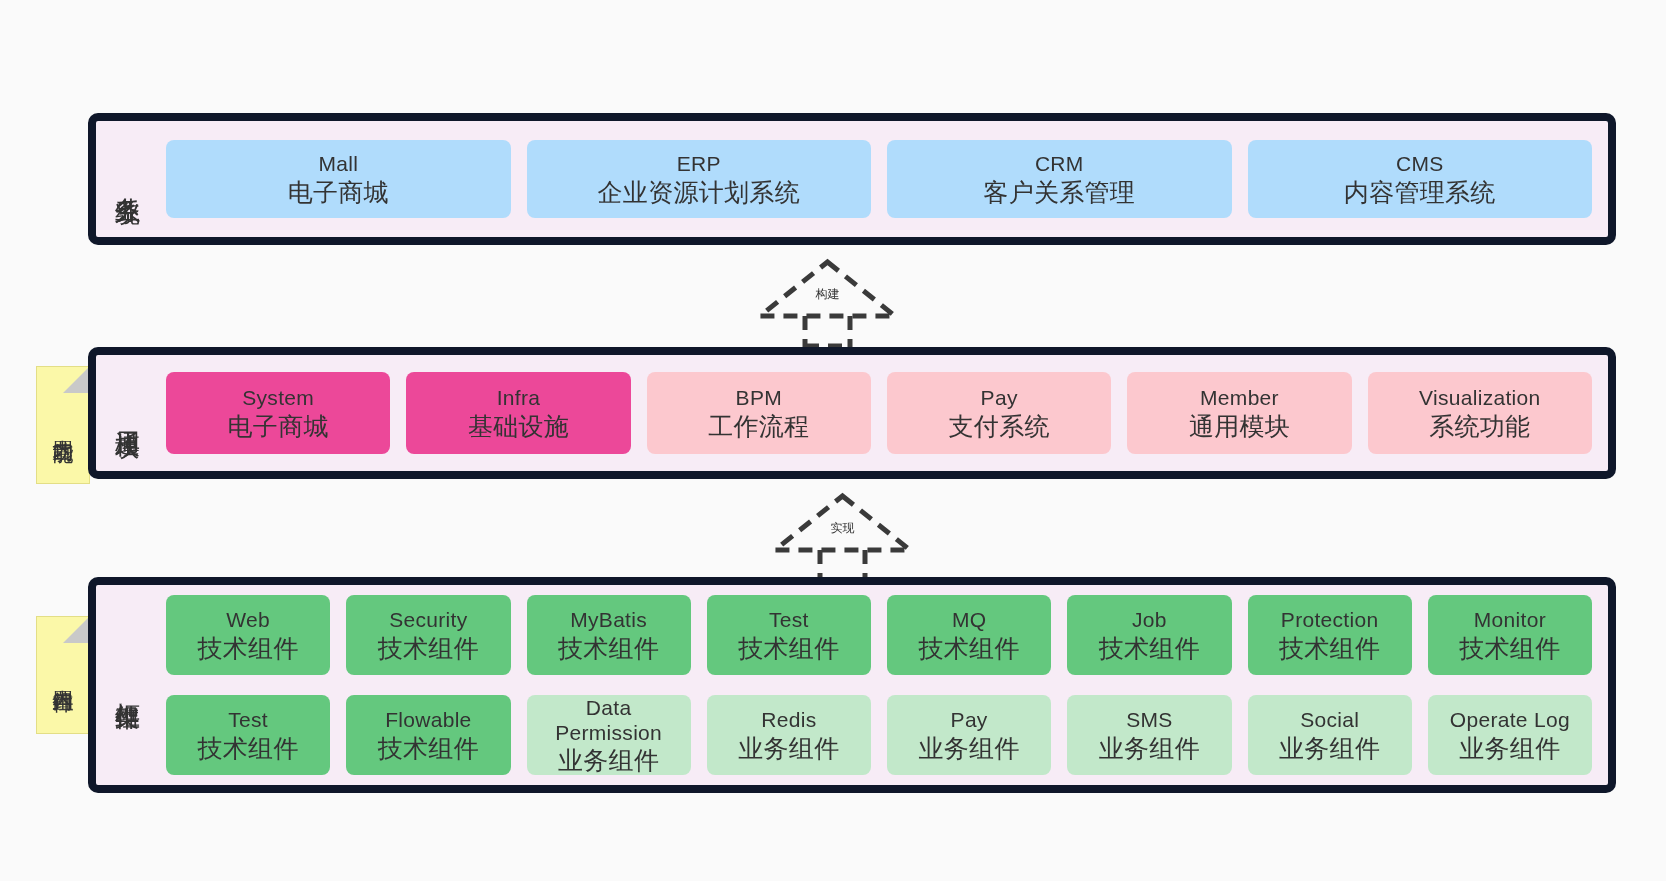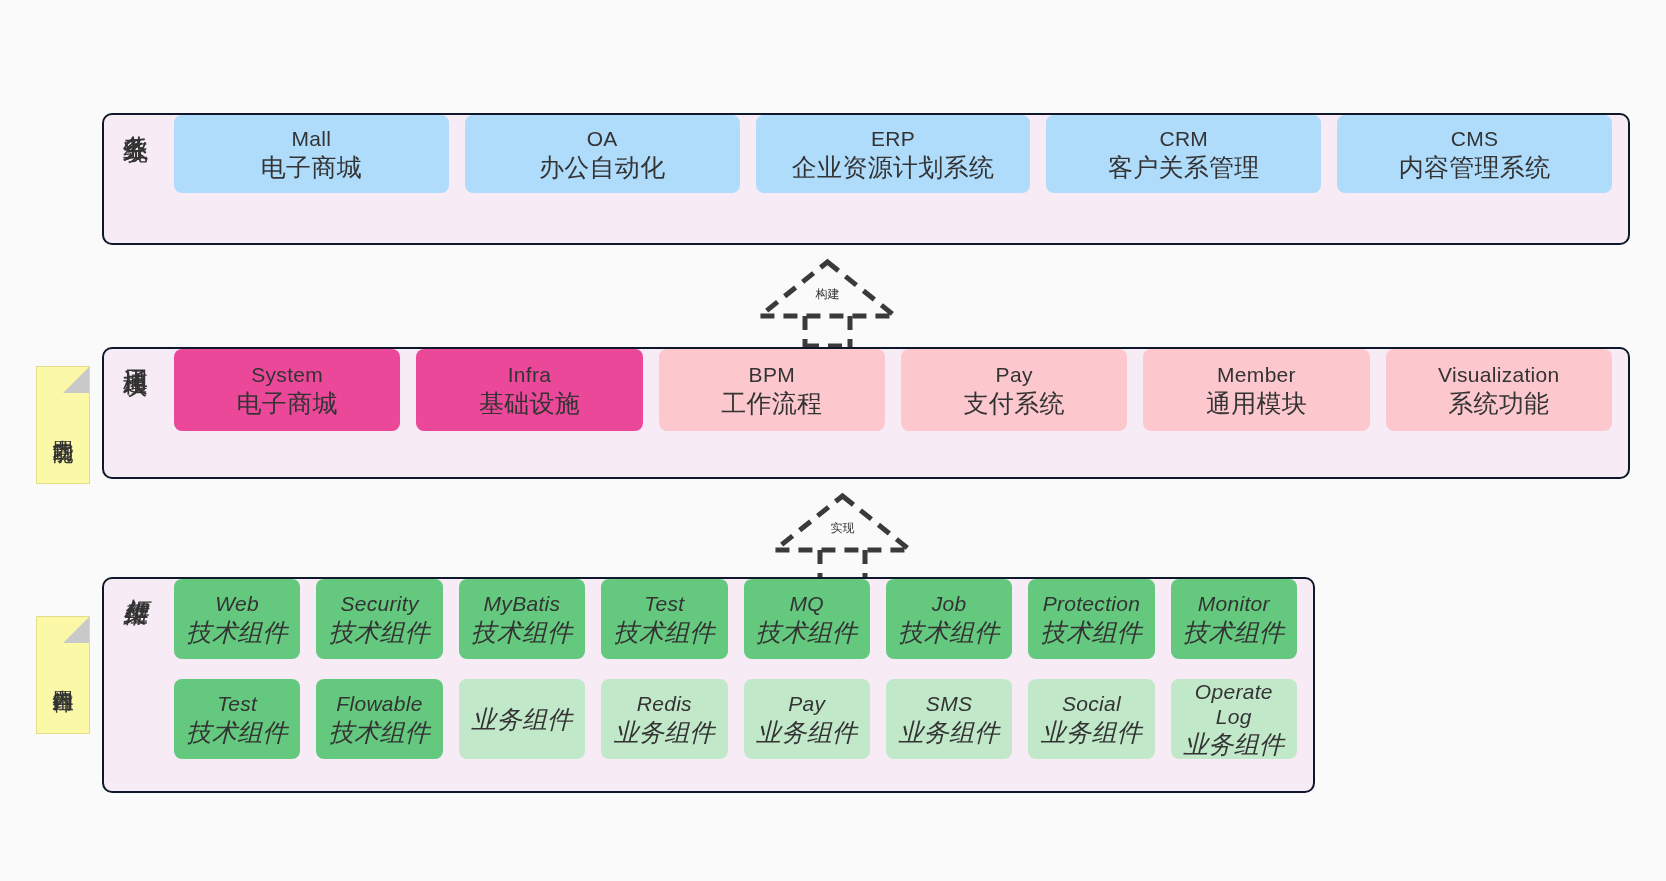--- a/index.html
+++ b/index.html
@@ -18,25 +18,24 @@
     height: 881px;
     background: #fafafa;
     overflow: hidden;
   }
 
   
   .layer {
     position: absolute;
     box-sizing: border-box;
     background: #f7ecf6;
-    border: 2px solid #0f172a;
+    border: 8px solid #0f172a;
     border-radius: 10px;
     display: flex;
-    align-items: flex-start;
-    margin-left: 14px;
+    align-items: center;
   }
   .layer-title {
     flex: 0 0 auto;
     width: 44px;
     display: flex;
     align-items: center;
     justify-content: center;
     font-size: 25px;
     line-height: 1.12;
     letter-spacing: 1px;
@@ -150,24 +149,20 @@
   <div class="layer" id="layer-0" style="left:88px; top:113px; width:1528px; height:132px;">
     <div class="layer-title">业务系统</div>
     <div class="layer-body">
       <div class="row">
 
         <div class="card blue h-biz">
           <span class="name">Mall</span>
           <span class="desc">电子商城</span>
         </div>
         <div class="card blue h-biz">
-          <span class="name">OA</span>
-          <span class="desc">办公自动化</span>
-        </div>
-        <div class="card blue h-biz">
           <span class="name">ERP</span>
           <span class="desc">企业资源计划系统</span>
         </div>
         <div class="card blue h-biz">
           <span class="name">CRM</span>
           <span class="desc">客户关系管理</span>
         </div>
         <div class="card blue h-biz">
           <span class="name">CMS</span>
           <span class="desc">内容管理系统</span>
@@ -228,21 +223,21 @@
     <svg width="145" height="90" viewBox="0 0 145 90" aria-hidden="true">
       <path d="M 72.5 4 L 140 58 L 5 58 Z" fill="#fafafa" stroke="#3a3a3a" stroke-width="5" stroke-dasharray="14 9" stroke-linecap="butt" stroke-linejoin="miter"></path>
       <path d="M 50 58 L 50 90 M 95 58 L 95 90" fill="none" stroke="#3a3a3a" stroke-width="5" stroke-dasharray="14 9"></path>
       <path d="M 50 88 L 95 88" fill="none" stroke="#3a3a3a" stroke-width="5" stroke-dasharray="14 9"></path>
     </svg>
     <span class="conn-label">实现</span>
   </div>
 
   <div class="sticky" style="left:36px; top:616px; height:118px;">内置组件</div>
 
-  <div class="layer" id="layer-2" style="left:88px; top:577px; width:1213px; height:216px;font-style:italic;">
+  <div class="layer" id="layer-2" style="left:88px; top:577px; width:1528px; height:216px;">
     <div class="layer-title">框架组件</div>
     <div class="layer-body">
 
       <div class="row">
         <div class="card green h-comp">
           <span class="name">Web</span>
           <span class="desc">技术组件</span>
         </div>
         <div class="card green h-comp">
           <span class="name">Security</span>
@@ -277,20 +272,21 @@
       <div class="row">
         <div class="card green h-comp">
           <span class="name">Test</span>
           <span class="desc">技术组件</span>
         </div>
         <div class="card green h-comp">
           <span class="name">Flowable</span>
           <span class="desc">技术组件</span>
         </div>
         <div class="card lightgreen h-comp">
+          <span class="name">Data Permission</span>
           <span class="desc">业务组件</span>
         </div>
         <div class="card lightgreen h-comp">
           <span class="name">Redis</span>
           <span class="desc">业务组件</span>
         </div>
         <div class="card lightgreen h-comp">
           <span class="name">Pay</span>
           <span class="desc">业务组件</span>
         </div>

